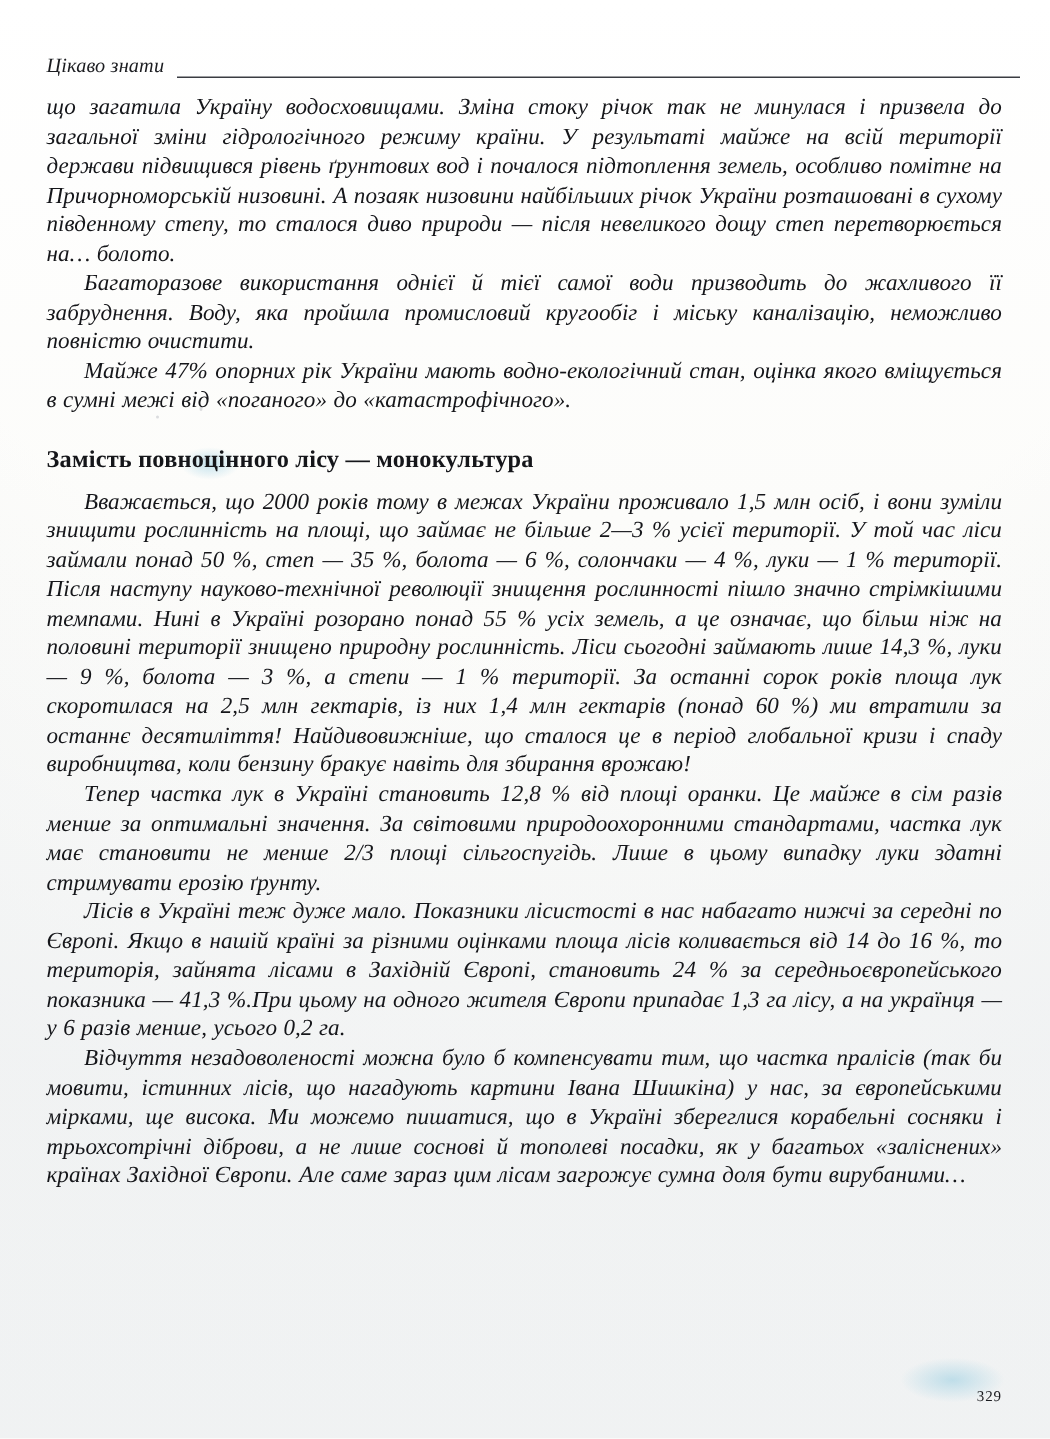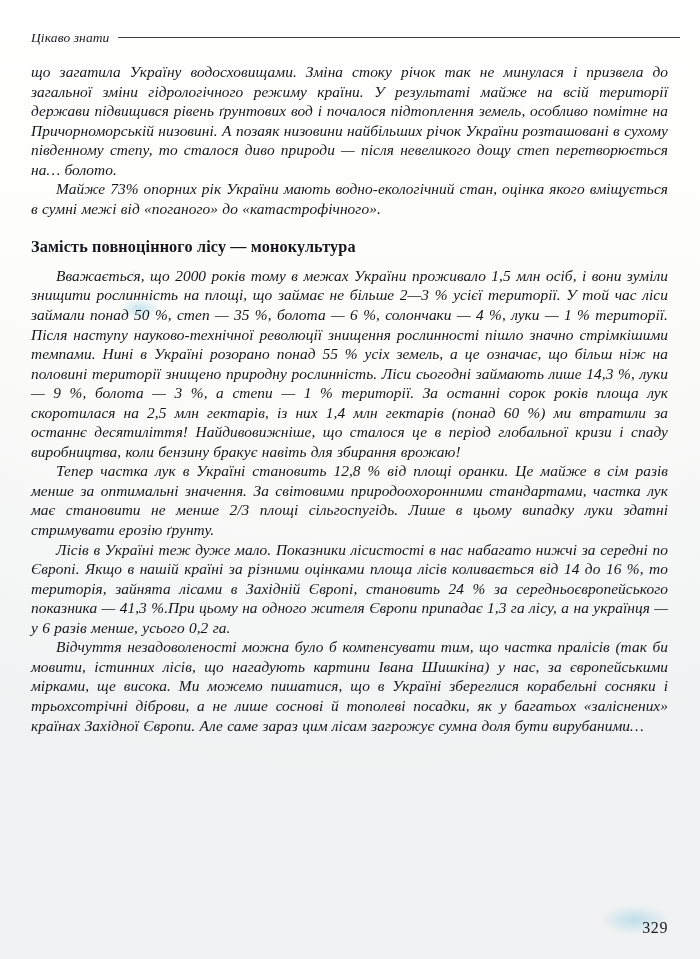--- a/index.html
+++ b/index.html
@@ -49,21 +49,21 @@
   }
 
   
   .running-head {
     position: absolute;
     top: 30px;
     left: 31px;
     right: 10px;
     height: 22px;
     display: flex;
-    align-items: flex-start;
+    align-items: flex-end;
     gap: 9px;
   }
   .running-head-label {
     font-style: italic;
     font-size: 13.5px;
     letter-spacing: .1px;
     white-space: nowrap;
     color: #1b1c20;
   }
   .running-head-rule {
@@ -106,21 +106,21 @@
     padding-top: 20px;
     padding-bottom: 8px;
     padding-right: 30px;
   }
 
   
   .folio {
     position: absolute;
     right: 32px;
     bottom: 22px;
-    font-size: 16px;
+    font-size: 10px;
     letter-spacing: .6px;
     color: #1a1b1f;
   }
 </style>
 </head>
 <body>
 
 <div class="paper-tint"></div>
 
 <div class="scan-blue" style="left:120px; top:298px; width:40px; height:22px;"></div>
@@ -133,22 +133,23 @@
 
   <div class="running-head">
     <span class="running-head-label">Цікаво знати</span>
     <span class="running-head-rule"></span>
   </div>
 
   <div class="column">
 
     <p class="body-par no-indent">що загатила Україну водосховищами. Зміна стоку річок так не минулася і призвела до загальної зміни гідрологічного режиму країни. У результаті майже на всій території держави підвищився рівень ґрунтових вод і почалося підтоплення земель, особливо помітне на Причорноморській низовині. А позаяк низовини найбільших річок України розташовані в сухому південному степу, то сталося диво природи — після невеликого дощу степ перетворюється на… болото.</p>
 
+    <p class="body-par">Багаторазове використання однієї й тієї самої води призводить до жахливого її забруднення. Воду, яка пройшла промисловий кругообіг і міську каналізацію, неможливо повністю очистити.</p>
 
-    <p class="body-par">Майже 73% опорних рік України мають водно-екологічний стан, оцінка якого вміщується в сумні межі від «поганого» до «катастрофічного».</p>
+    <p class="body-par">Майже 47% опорних рік України мають водно-екологічний стан, оцінка якого вміщується в сумні межі від «поганого» до «катастрофічного».</p>
 
     <h2 class="section-heading">Замість повноцінного лісу — монокультура</h2>
 
     <p class="body-par">Вважається, що 2000 років тому в межах України проживало 1,5 млн осіб, і вони зуміли знищити рослинність на площі, що займає не більше 2—3 % усієї території. У той час ліси займали понад 50 %, степ — 35 %, болота — 6 %, солончаки — 4 %, луки — 1 % території. Після наступу науково-технічної революції знищення рослинності пішло значно стрімкішими темпами. Нині в Україні розорано понад 55 % усіх земель, а це означає, що більш ніж на половині території знищено природну рослинність. Ліси сьогодні займають лише 14,3 %, луки — 9 %, болота — 3 %, а степи — 1 % території. За останні сорок років площа лук скоротилася на 2,5 млн гектарів, із них 1,4 млн гектарів (понад 60 %) ми втратили за останнє десятиліття! Найдивовижніше, що сталося це в період глобальної кризи і спаду виробництва, коли бензину бракує навіть для збирання врожаю!</p>
 
     <p class="body-par">Тепер частка лук в Україні становить 12,8 % від площі оранки. Це майже в сім разів менше за оптимальні значення. За світовими природоохоронними стандартами, частка лук має становити не менше 2/3 площі сільгоспугідь. Лише в цьому випадку луки здатні стримувати ерозію ґрунту.</p>
 
     <p class="body-par">Лісів в Україні теж дуже мало. Показники лісистості в нас набагато нижчі за середні по Європі. Якщо в нашій країні за різними оцінками площа лісів коливається від 14 до 16 %, то територія, зайнята лісами в Західній Європі, становить 24 % за середньоєвропейського показника — 41,3 %.При цьому на одного жителя Європи припадає 1,3 га лісу, а на українця — у 6 разів менше, усього 0,2 га.</p>
 
     <p class="body-par">Відчуття незадоволеності можна було б компенсувати тим, що частка пралісів (так би мовити, істинних лісів, що нагадують картини Івана Шишкіна) у нас, за європейськими мірками, ще висока. Ми можемо пишатися, що в Україні збереглися корабельні сосняки і трьохсотрічні діброви, а не лише соснові й тополеві посадки, як у багатьох «заліснених» країнах Західної Європи. Але саме зараз цим лісам загрожує сумна доля бути вирубаними…</p>

